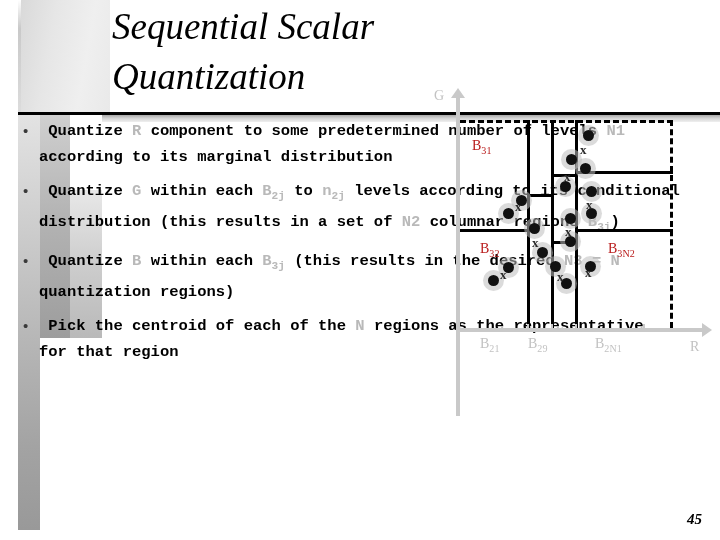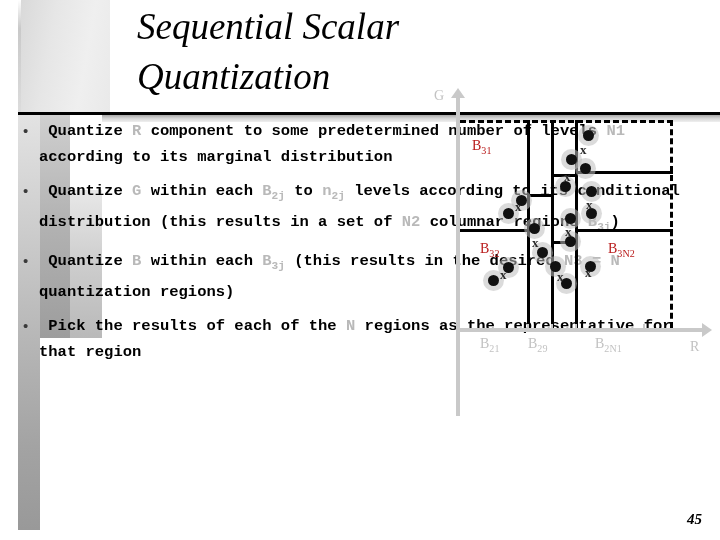--- a/index.html
+++ b/index.html
@@ -66,21 +66,20 @@
   .title {
     position: absolute;
     left: 112px; top: 2px;
     width: 340px;
     font-family: "Liberation Serif", serif;
     font-style: italic;
     font-size: 37px;
     line-height: 50px;
     color: #000000;
     letter-spacing: 0px;
-    margin-left: 25px;
   }
 
   
   .body {
     position: absolute;
     left: 20px; top: 118px;
     width: 660px;
   }
   .bullet-row {
     position: relative;
@@ -238,21 +237,21 @@
       <div class="bullet-row">
         <div class="bullet-dot">•</div>
         <div class="bullet-text"><span> Quantize </span><span class="hl">G</span><span> within each </span><span class="hl">B<sub>2j</sub></span><span> to </span><span class="hl">n<sub>2j</sub></span><span> levels according to its conditional distribution (this results in a set of </span><span class="hl">N2</span><span> columnar regions </span><span class="hl">B<sub>3j</sub></span><span>)</span></div>
       </div>
       <div class="bullet-row">
         <div class="bullet-dot">•</div>
         <div class="bullet-text"><span> Quantize </span><span class="hl">B</span><span> within each </span><span class="hl">B<sub>3j</sub></span><span> (this results in the desired </span><span class="hl">N3 = N</span><span> quantization regions)</span></div>
       </div>
       <div class="bullet-row">
         <div class="bullet-dot">•</div>
-        <div class="bullet-text"><span> Pick the results of each of the </span><span class="hl">N</span><span> regions as the representative for that region</span></div>
+        <div class="bullet-text"><span> Pick the centroid of each of the </span><span class="hl">N</span><span> regions as the representative for that region</span></div>
       </div>
     </div>
 
   <div class="diagram" id="diagram">
     <div class="axis-v"></div>
     <div class="axis-v-head"></div>
     <div class="axis-h"></div>
     <div class="axis-h-head"></div>
     <div class="axis-label" style="left:-6px; top:2px;">G</div>
     <div class="axis-label" style="left:250px; top:253px;">R</div>

